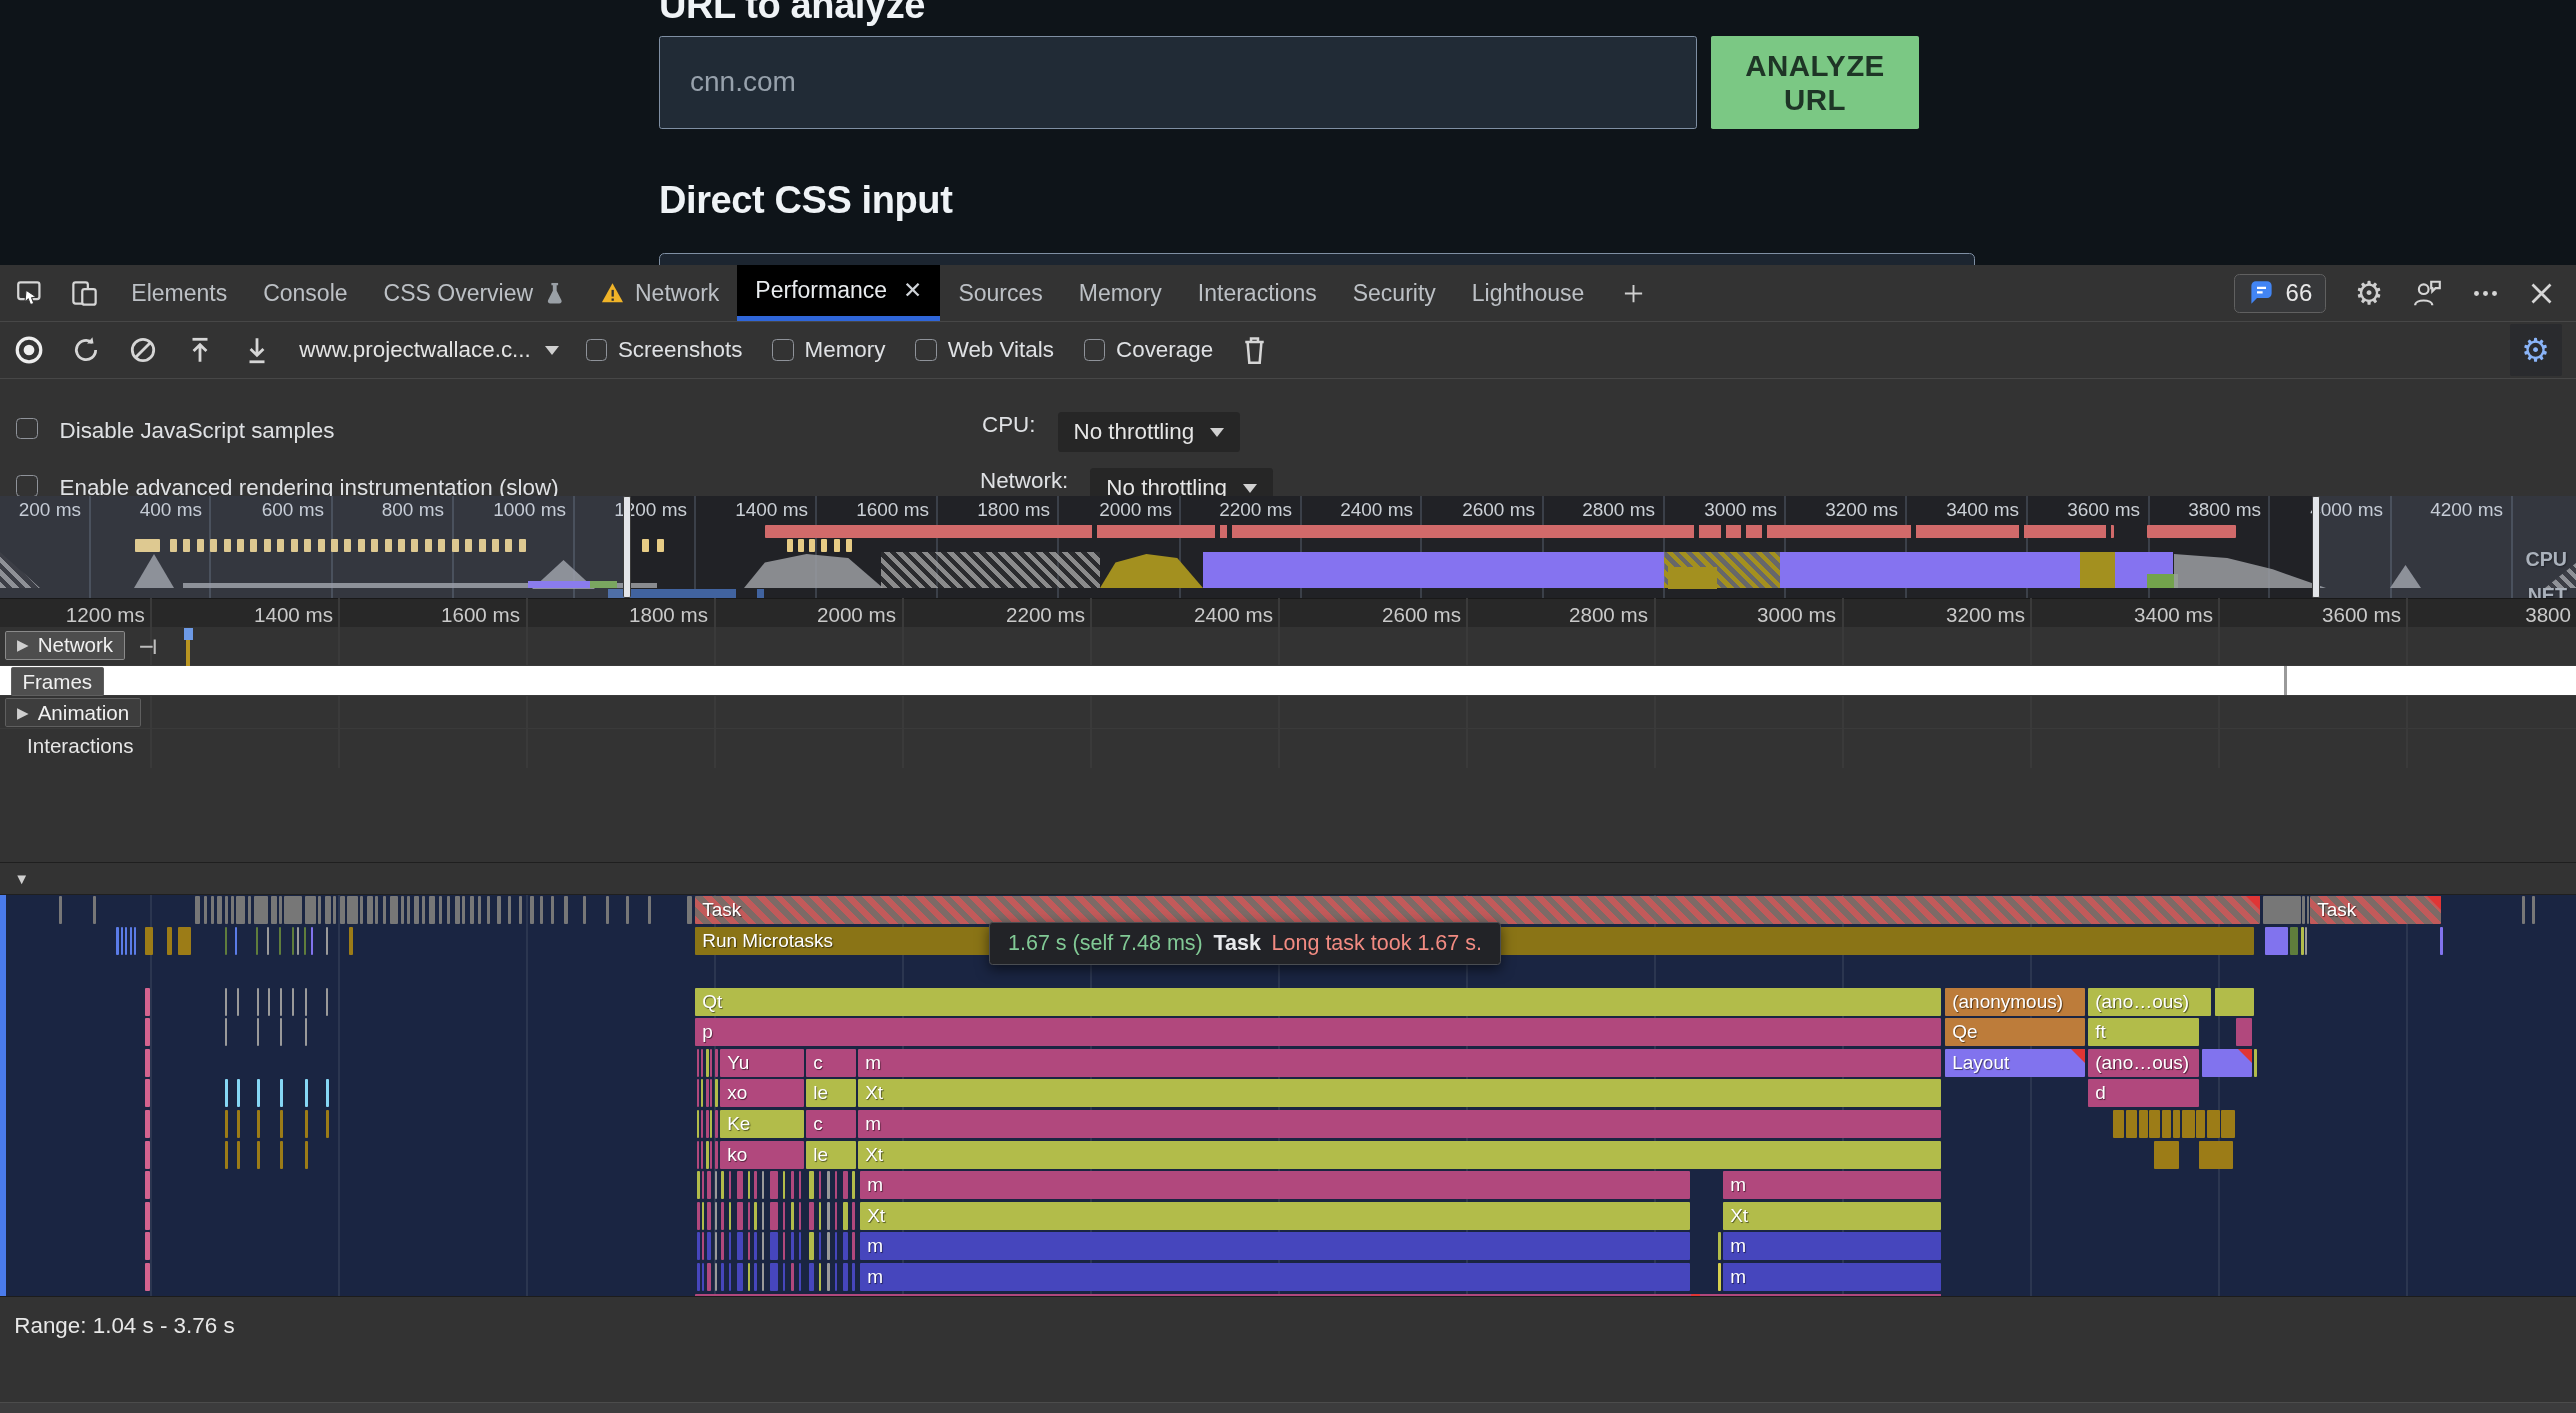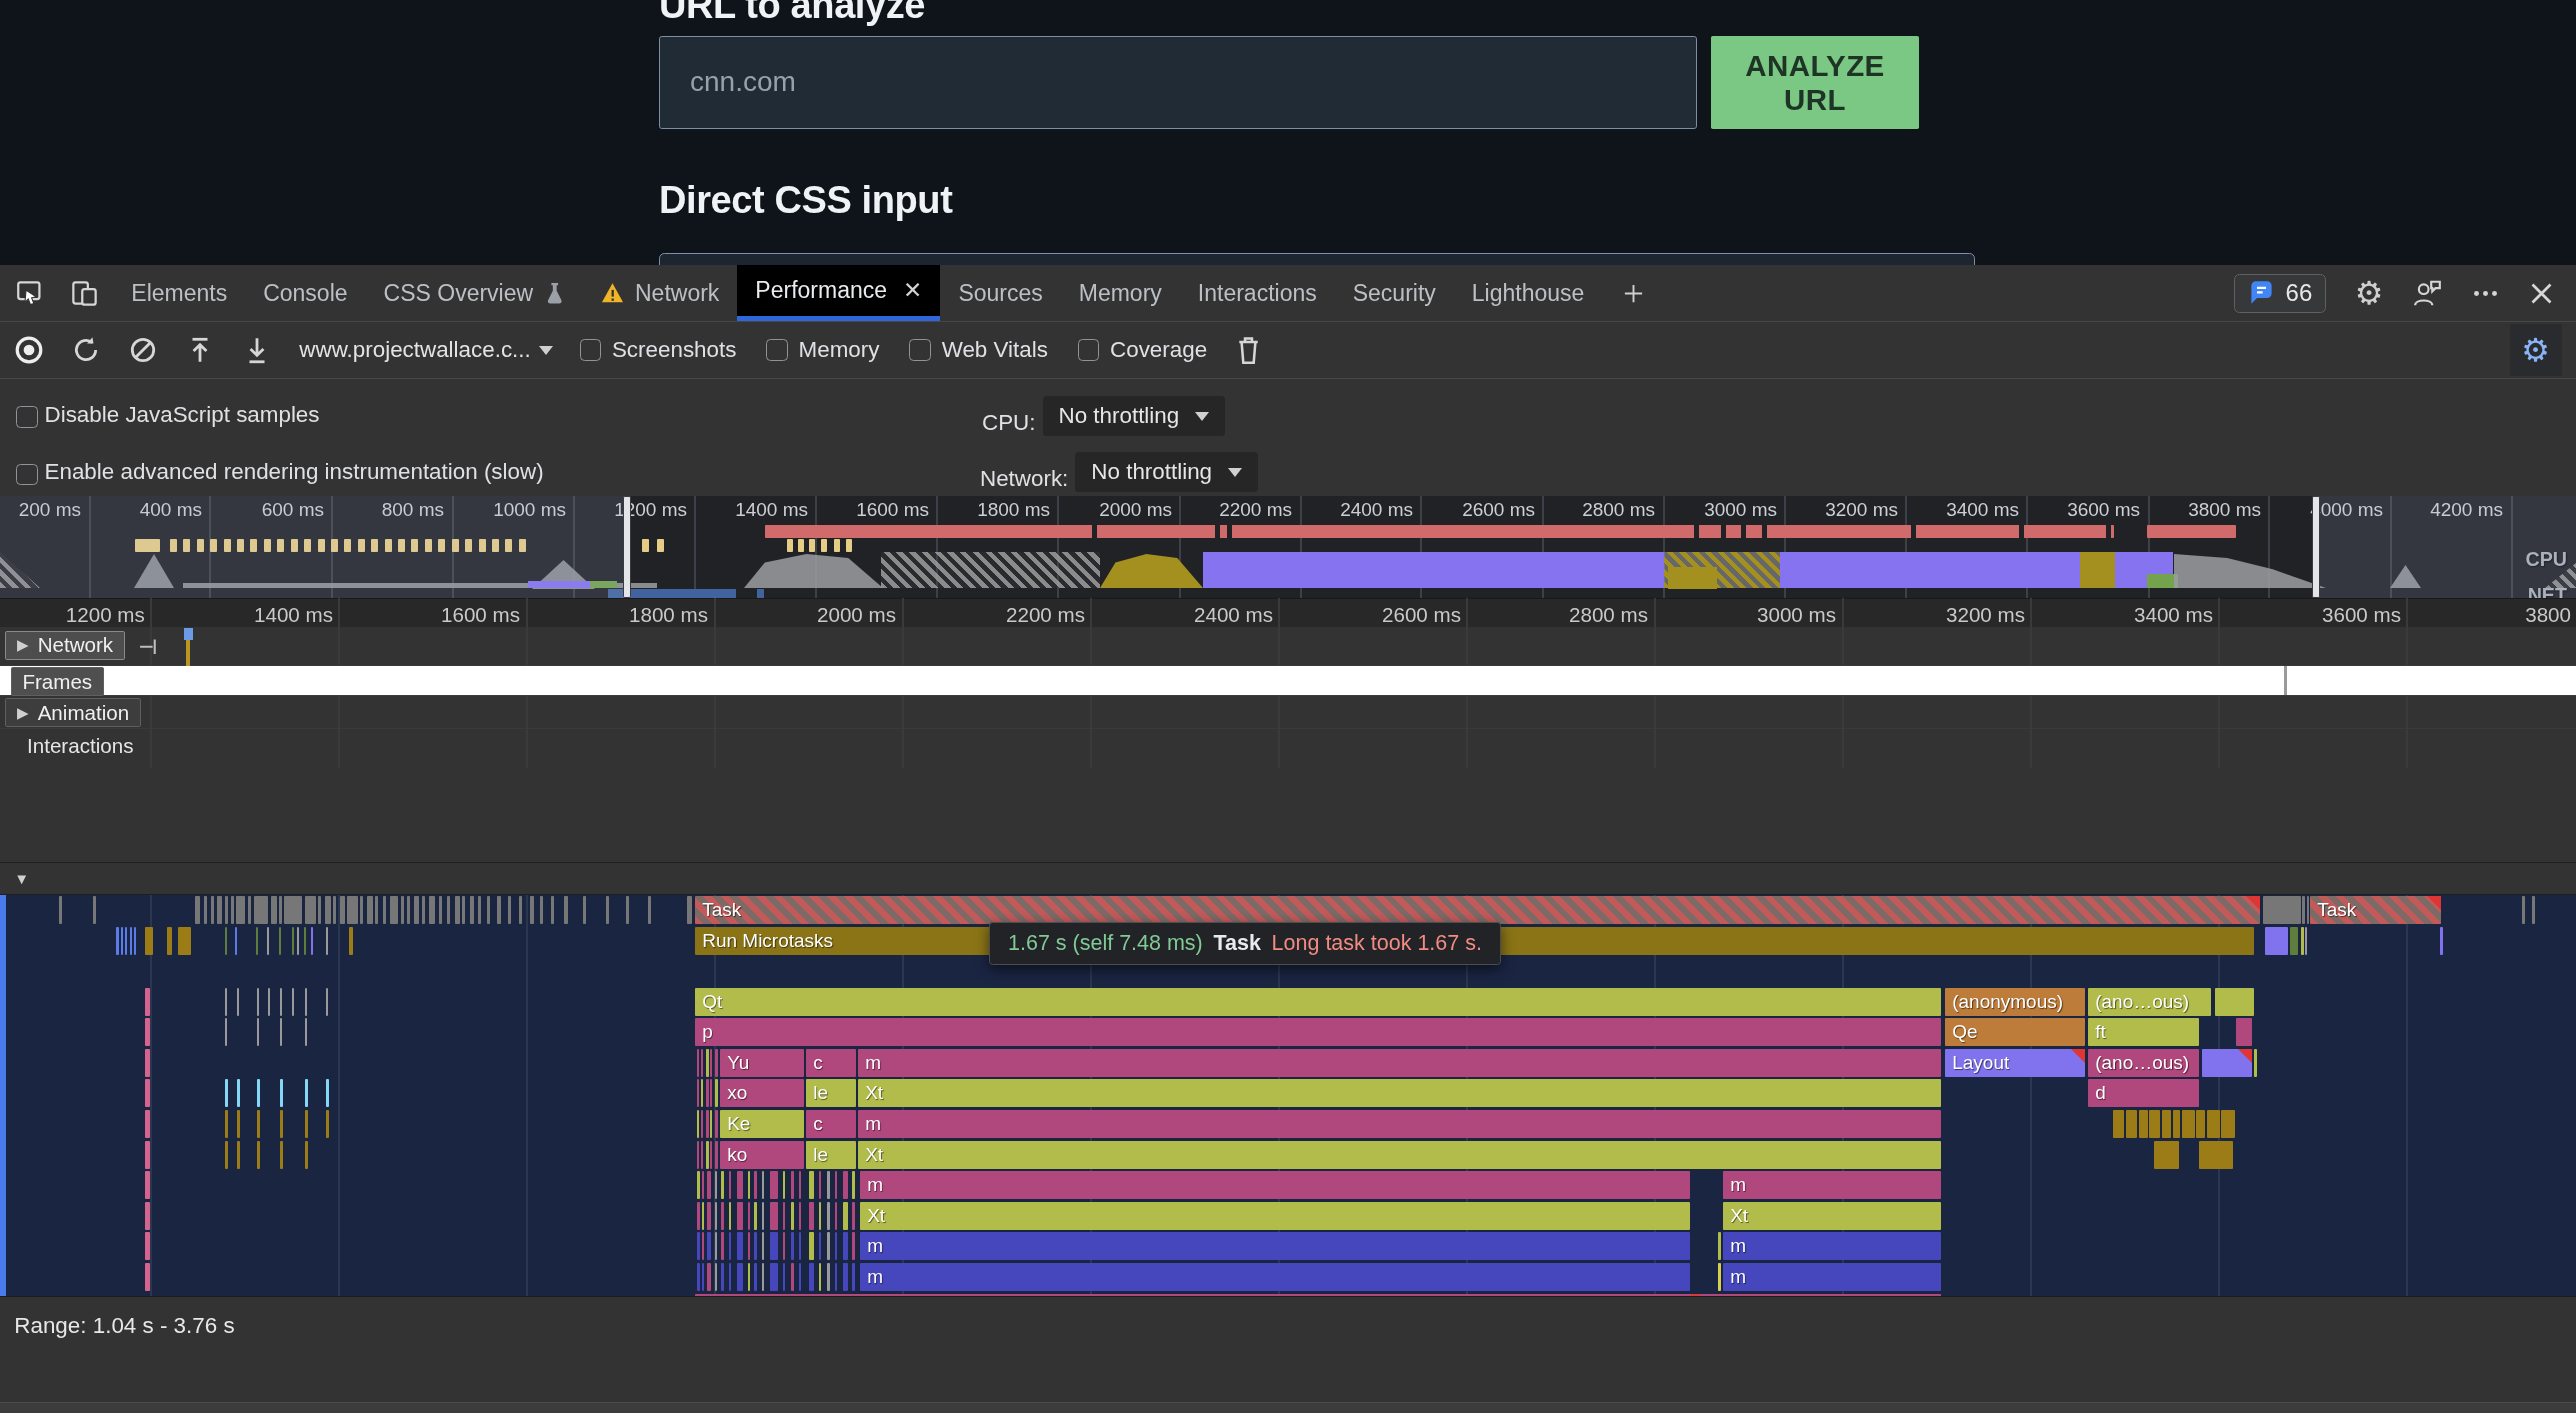--- a/index.html
+++ b/index.html
@@ -27,31 +27,31 @@
   .tab{display:flex;align-items:center;gap:10.7px;padding:0 18px;font-size:23px;color:#bcc0c5;white-space:nowrap;}
   .tab.active{background:#000;color:#e9ecef;border-bottom:5.4px solid #2f66d9;padding-bottom:0;}
   .tab .close-x{font-size:23px;color:#cfd3d8;margin-left:5.4px;}
   .tab-plus{display:flex;align-items:center;padding:0 19.7px;}
   .tb-right{margin-left:auto;display:flex;align-items:center;gap:29px;padding-right:21.5px;}
   .badge{display:flex;align-items:center;gap:10.7px;border:0.9px solid #606060;border-radius:5.4px;padding:4.5px 12.5px;color:#e8e8e8;font-size:24px;background:#37383a;}
 
   
   .perfbar{position:absolute;top:57px;left:0;right:0;height:57px;display:flex;align-items:center;gap:27px;
     padding:0 14.3px;border-bottom:0.9px solid #474747;background:#333333;}
-  .site-select{display:flex;align-items:center;gap:8px;font-size:22.4px;color:#e4e4e4;}
+  .site-select{display:flex;align-items:center;gap:14px;font-size:22.4px;color:#e4e4e4;}
   .cb{width:21.5px;height:21.5px;border:1.8px solid #8f939a;border-radius:4.5px;background:transparent;flex:none;}
   .cb-group{display:flex;align-items:center;gap:10.7px;font-size:22.4px;color:#dfe1e4;white-space:nowrap;}
   .caret{width:0;height:0;border-left:7.2px solid transparent;border-right:7.2px solid transparent;border-top:9px solid #d0d0d0;}
   .gear-right{margin-left:auto;width:52px;height:52px;background:#2a2b2e;display:flex;align-items:center;justify-content:center;border-radius:1.8px;}
   .gear-glyph{font-size:32px;color:#cfcfcf;font-family:"DejaVu Sans",sans-serif;line-height:1;}
   .gear-glyph.blue{color:#8ab4f8;}
 
   
   .settings{position:absolute;top:115px;left:0;right:0;height:115px;background:#333333;}
-  .set-item{position:absolute;display:flex;align-items:flex-end;gap:7px;font-size:22.4px;color:#dfe1e4;white-space:nowrap;}
+  .set-item{position:absolute;display:flex;align-items:flex-start;gap:22px;font-size:22.4px;color:#dfe1e4;white-space:nowrap;margin-top:16px;}
   .dd{display:flex;align-items:center;gap:16px;background:#262626;border-radius:3.6px;padding:7.2px 16px;font-size:22.4px;color:#e6e6e6;}
   .hw-input{width:84px;height:47px;border:0.9px solid #6f6f6f;border-radius:7.2px;background:transparent;color:#e6e6e6;
     font-size:22.4px;line-height:45px;padding-left:14.3px;}
 
   
   .overview{position:absolute;top:231px;left:0;right:0;height:102px;background:#212226;overflow:hidden;}
   .ov-gridline{position:absolute;top:0;bottom:0;width:1.8px;background:#3b4049;}
   .ov-label{position:absolute;top:2.7px;height:23px;width:134px;text-align:right;font-size:19px;color:#cbd0d6;}
   .ov-red{position:absolute;background:#d16a6a;border-radius:0.9px;}
   .ov-slit{position:absolute;background:#212226;}

